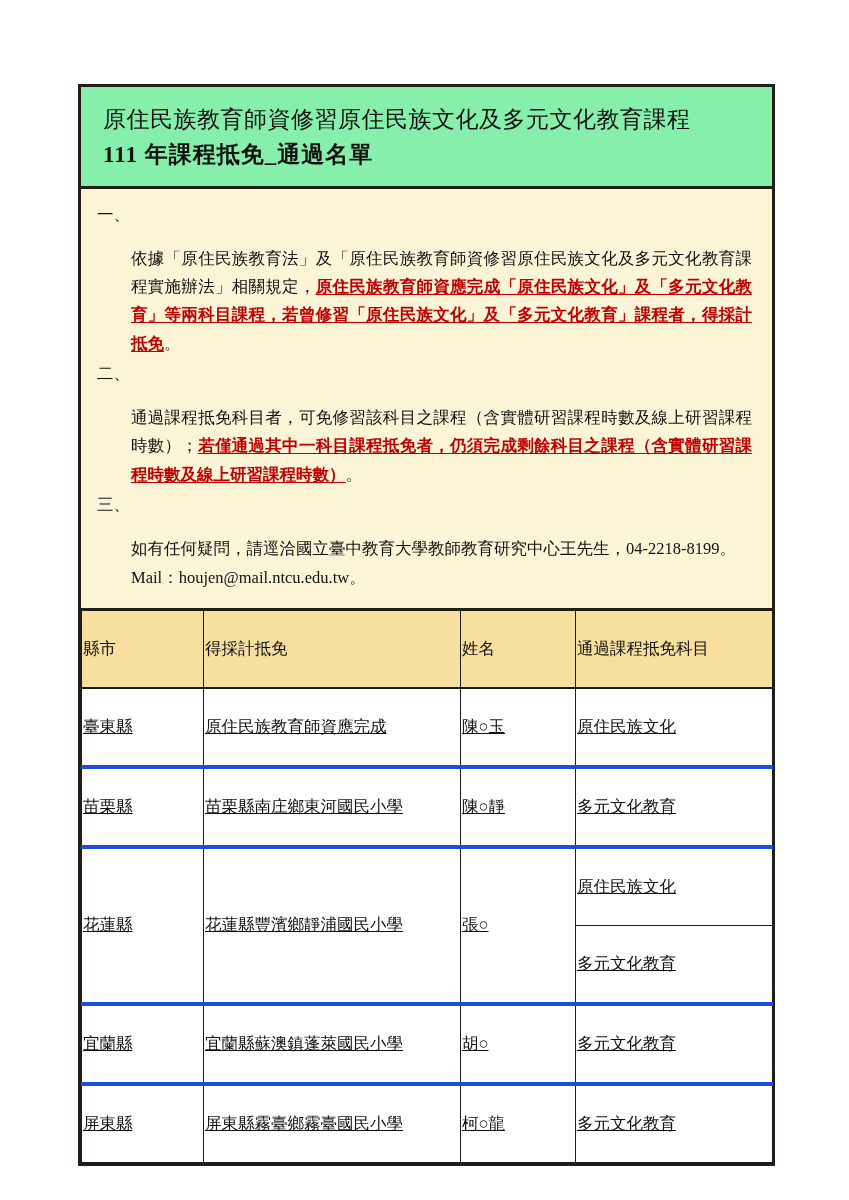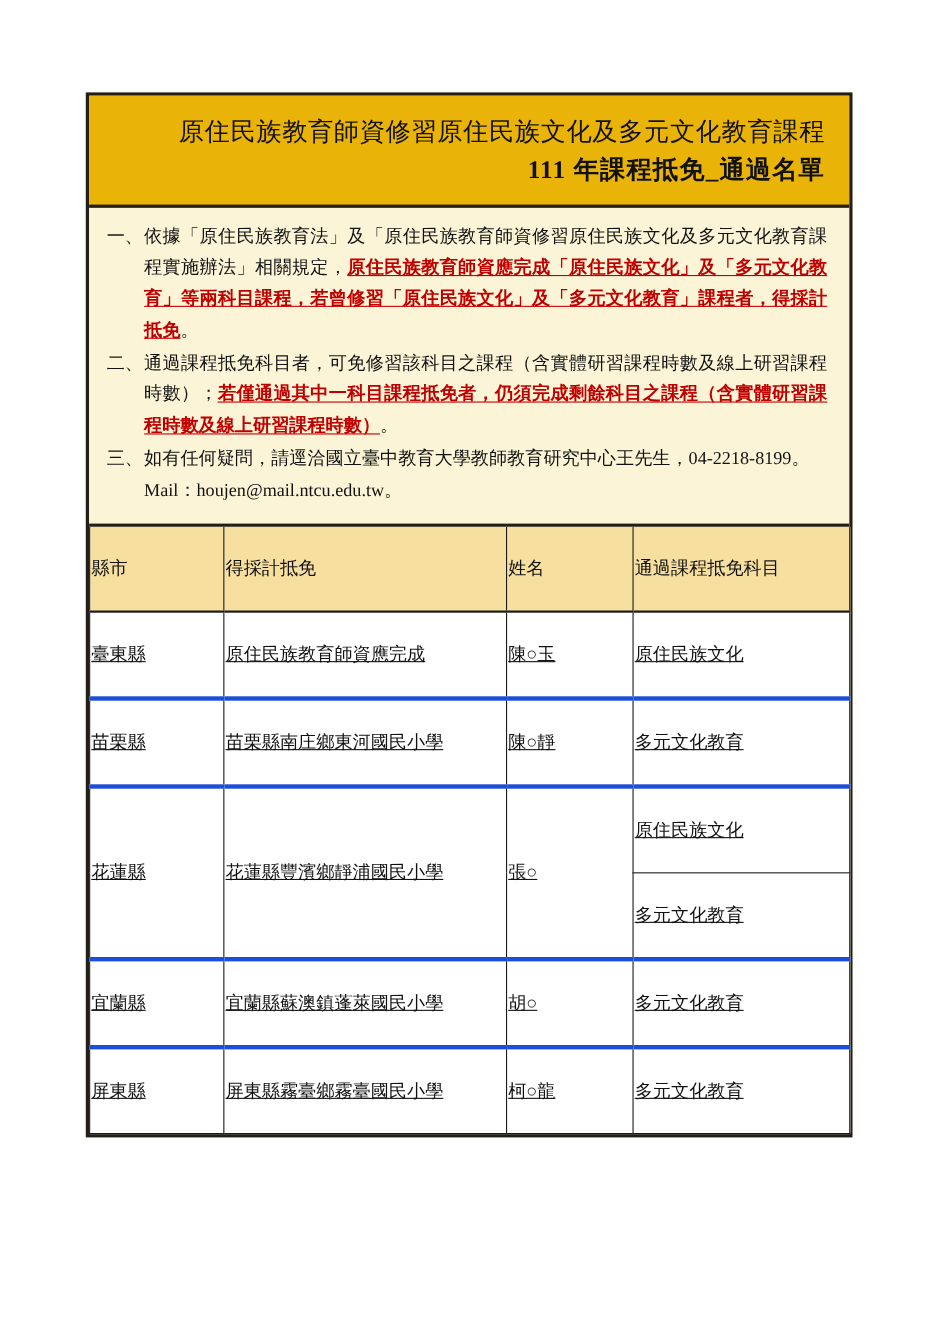--- a/index.html
+++ b/index.html
@@ -29,24 +29,24 @@
     left: 78px;
     top: 84px;
     width: 697px;
     border: 3px solid #231f16;
     background: #fdf3d2;
     box-sizing: border-box;
   }
 
   
   .title-block {
-    background: #eab308;
+    background: #86efac;
     border-bottom: 3px solid #231f16;
-    padding: 16px 22px 14px 12px;
-    text-align: right;
+    padding: 16px 22px 14px 22px;
+    text-align: left;
   }
   .title-line-1 {
     font-size: 23px;
     letter-spacing: 0.5px;
     color: #111111;
     line-height: 1.45;
     white-space: nowrap;
   }
   .title-line-2 {
     margin-top: 3px;
@@ -73,20 +73,21 @@
   }
   .note-marker {
     flex: 0 0 auto;
     width: 34px;
     white-space: nowrap;
   }
   .note-body {
     flex: 1 1 auto;
     text-align: justify;
     text-justify: inter-character;
+    margin-top: 44px;
   }
   .hl {
     color: #c00000;
     font-weight: bold;
     text-decoration: underline;
     text-underline-offset: 2px;
   }
   .latin {
     font-family: "Liberation Serif", "DejaVu Serif", serif;
   }

